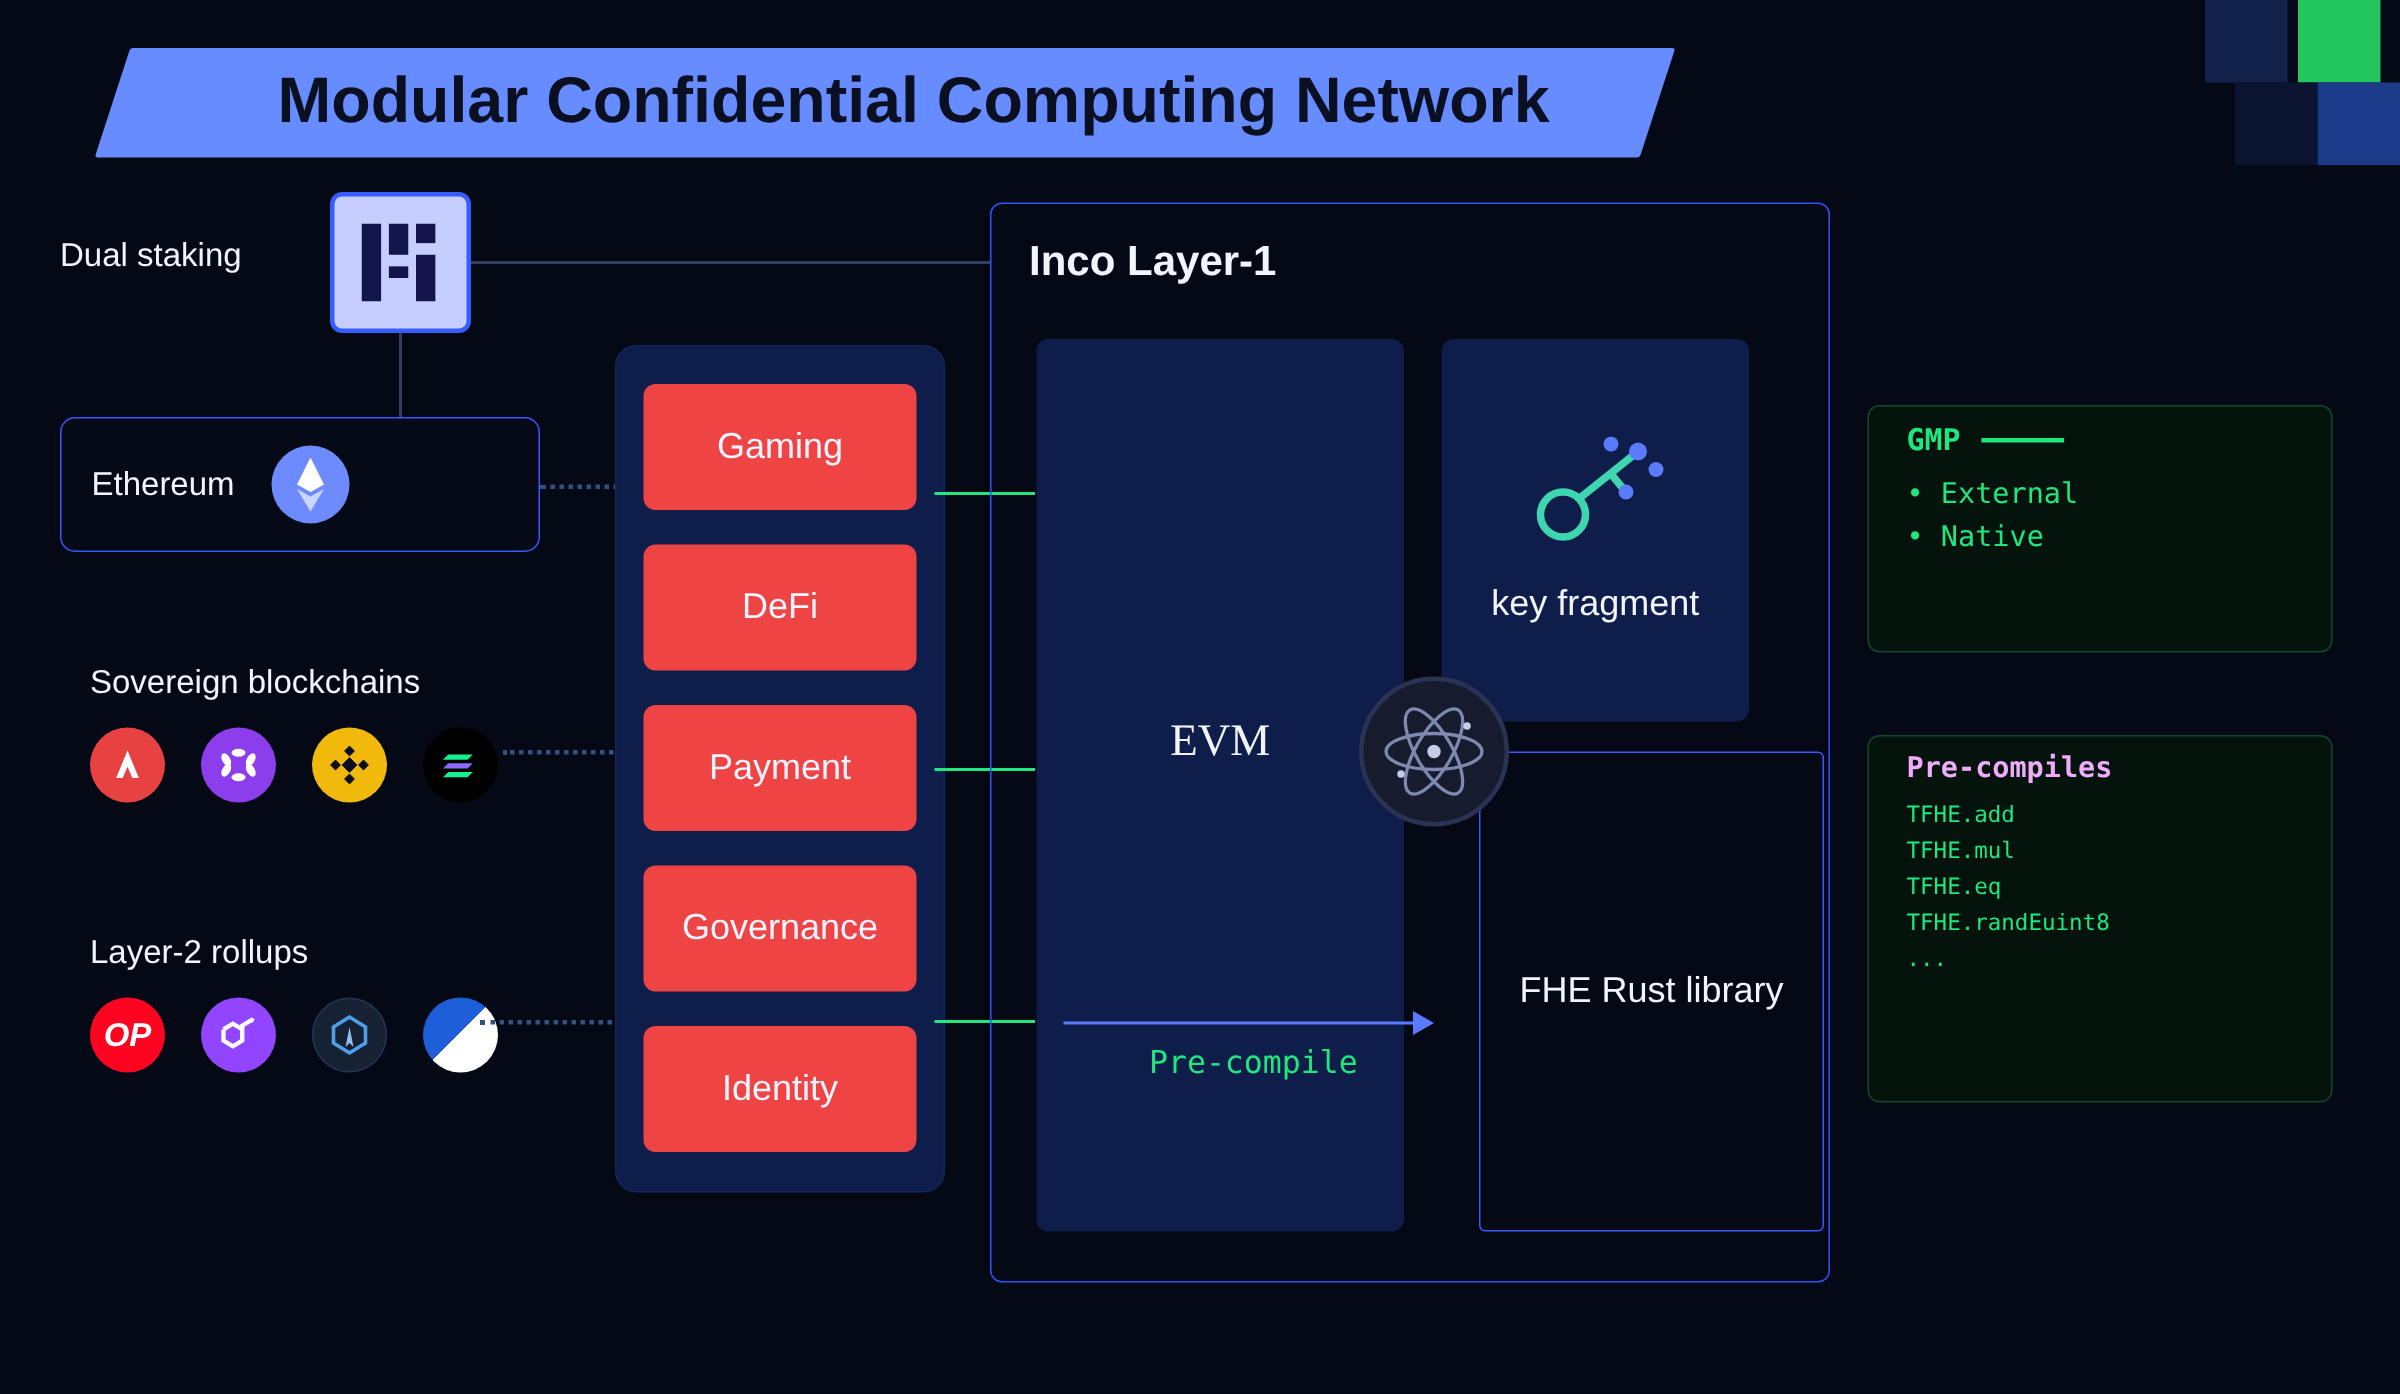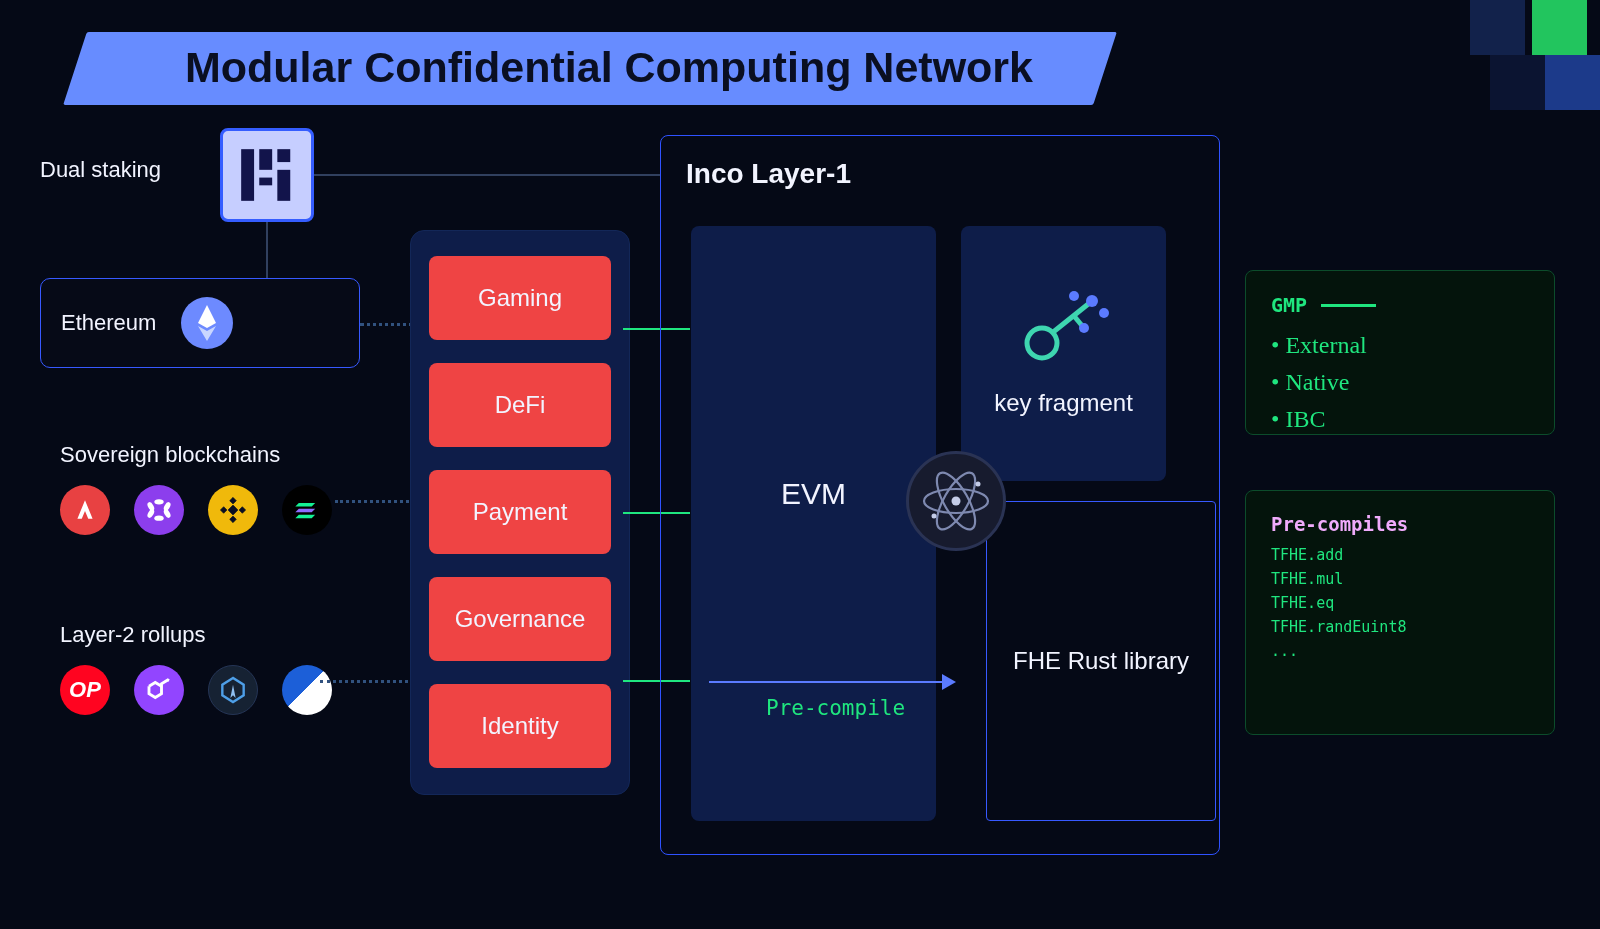--- a/index.html
+++ b/index.html
@@ -33,37 +33,37 @@
   .c-red { background:#E84142;} .c-purp{background:#8C3EED;} .c-gold{background:#F0B90B;} .c-dark{background:#000;}
   .c-orng{background:#FF0420;} .c-pol{background:#9245FF;} .c-arb{background:#162233;border:1px solid #253556;} .c-blue{background:linear-gradient(135deg,#1C5FD8 48%,#fff 48%);}
 
   
   .apps-col { position:absolute; left:410px; top:230px; width:220px; height:565px; background:#0E1D49; border:1px solid #132758; border-radius:14px; padding:25px 18px; display:flex; flex-direction:column; gap:23px;}
   .app-chip { background:#ef4444; border-radius:8px; height:84px; display:flex; align-items:center; justify-content:center; font-size:24px; color:#F2F4FF; }
 
   
   .inco { position:absolute; left:660px; top:135px; width:560px; height:720px; border:1.5px solid #2F52FF; border-radius:8px; padding:22px 25px;}
   .inco-title { font-size:28px; font-weight:700; color:#F2F4FF; margin-bottom:15px; }
-  .evm-box { position:absolute; left:30px; top:90px; width:245px; height:595px; background:#0E1D49; border-radius:8px; display:flex; flex-direction:column; align-items:center; justify-content:center;}
+  .evm-box { position:absolute; left:30px; top:90px; width:245px; height:595px; background:#0E1D49; border-radius:8px; display:flex; flex-direction:column; align-items:center; justify-content:center;font-family:Liberation Serif, serif;}
   .evm-text { font-size:30px; color:#F2F4FF; position:relative; top:-30px;}
   .key-box { position:absolute; left:300px; top:90px; width:205px; height:255px; background:#0E1D49; border-radius:8px; display:flex; flex-direction:column; align-items:center; justify-content:center; gap:18px;}
   .key-text{font-size:24px; color:#F2F4FF;}
   .fhe-box { position:absolute; left:300px; top:365px; width:230px; height:320px; border:1.5px solid #3759FF; border-radius:4px; display:flex; flex-direction:column; align-items:center; justify-content:center; text-align:center; font-size:24px; color:#F2F4FF; line-height:1.3;margin-left:25px;}
   .arrow { position:absolute; left:48px; top:545px; width:245px; height:2px; background:#5B7BFF;}
   .arrow:after { content:''; position:absolute; right:-2px; top:-7px; border-left:14px solid #5B7BFF; border-top:8px solid transparent; border-bottom:8px solid transparent;}
   .precompile-label { position:absolute; left:105px; top:560px; font-family:ui-monospace,Menlo,monospace; font-size:21px; color:#1FE67F;}
   .cosmos { position:absolute; left:245px; top:315px; width:100px; height:100px; border-radius:50%; background:#171B2E; border:3px solid #2A3354; display:flex; align-items:center; justify-content:center;}
 
   
-  .gpanel { position:absolute; border:1.5px solid #0C4C2B; border-radius:8px; background:#04140C; font-family:ui-monospace,Menlo,monospace; padding:22px 25px;}
+  .gpanel { position:absolute; border:1.5px solid #0C4C2B; border-radius:8px; background:#04140C; font-family:ui-monospace,Menlo,monospace; padding:10px 25px;}
   .gmp-box { left:1245px; top:270px; width:310px; height:165px;}
   .gmp-title{ color:#1FE67F; font-size:20px; font-weight:700; display:flex; align-items:center; gap:14px;}
   .gmp-line { display:inline-block; width:55px; height:3px; background:#1FE67F;}
   .gmp-list { list-style:none; margin-top:10px;}
-  .gmp-list li{ color:#1FE67F; font-size:24px; line-height:1.55;font-family:Liberation Serif, serif;}
+  .gmp-list li{ color:#1FE67F; font-size:19px; line-height:1.55;}
   .gmp-list li:before{ content:"• "; color:#1FE67F;}
   .pre-box { left:1245px; top:490px; width:310px; height:245px;}
   .pre-title { color:#f0abfc; font-size:19px; font-weight:700; margin-bottom:8px;}
   .pre-item { color:#1FE67F; font-size:15px; line-height:1.6;}
 
   
   .wire { position:absolute; background:#31405F; height:2px; }
   .wire.v { width:2px; height:auto;}
   .dash { position:absolute; border-top:3px dotted #31527F; height:0;}
   .gwire{ position:absolute; background:#1FE67F; height:2px;}
@@ -232,21 +232,20 @@
   </div>
 
   <div class="gpanel gmp-box">
     <div class="gmp-title">
         <span>GMP</span>
         <span class="gmp-line"></span>
       </div>
     <ul class="gmp-list">
       <li>External</li>
       <li>Native</li>
-      <li>IBC</li>
     </ul>
   </div>
 
   <div class="gpanel pre-box">
     <div class="pre-title">Pre-compiles</div>
     <div class="pre-item">TFHE.add</div>
     <div class="pre-item">TFHE.mul</div>
     <div class="pre-item">TFHE.eq</div>
     <div class="pre-item">TFHE.randEuint8</div>
     <div class="pre-item">...</div>

